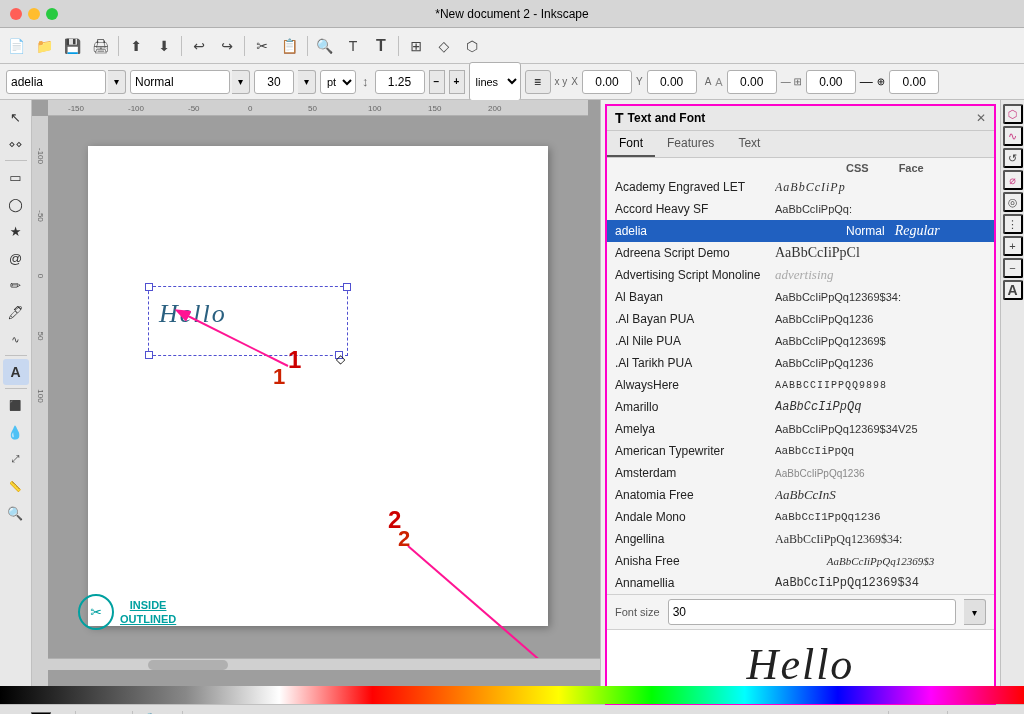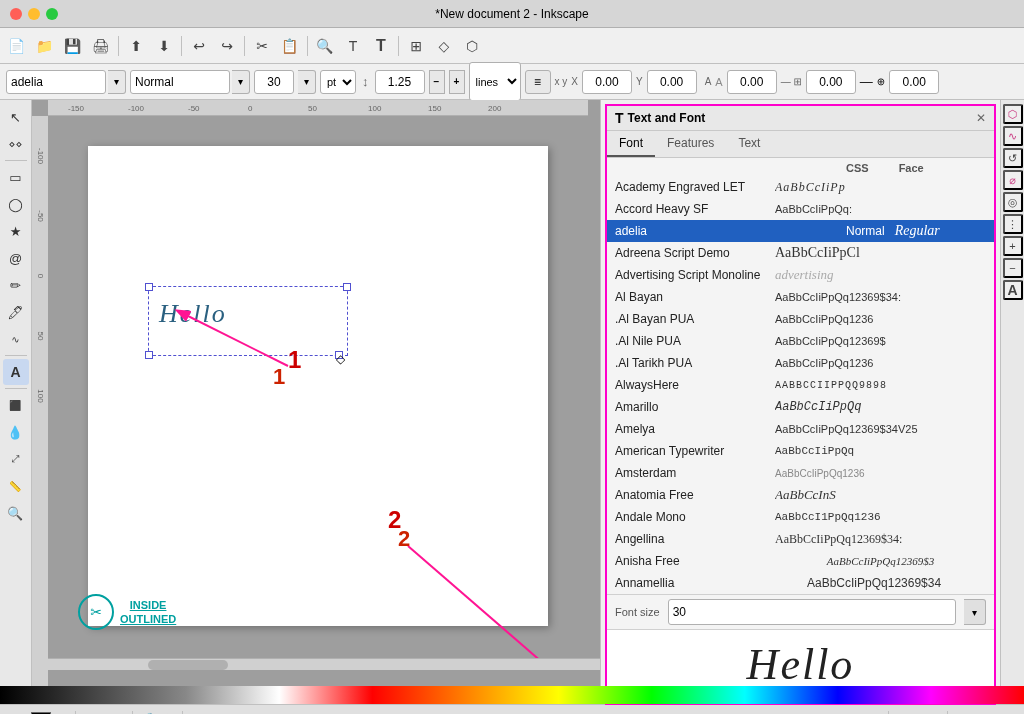--- a/index.html
+++ b/index.html
@@ -547,21 +547,21 @@
             <span class="font-preview" style="font-family:'Brush Script MT',cursive;font-size:12px;">AaBbCcIiPpQq12369$34:</span>
           </div>
 
           <div class="font-row">
             <span class="font-name">Anisha Free</span>
             <span class="font-preview" style="font-family:Georgia,serif;font-style:italic;font-size:11px;text-align:center;">AaBbCcIiPpQq12369$3</span>
           </div>
 
           <div class="font-row">
             <span class="font-name">Annamellia</span>
-            <span class="font-preview" style="font-family:Liberation Sans, sans-serif;font-size:12px;margin-left:32px;">AaBbCcIiPpQq12369$34</span>
+            <span class="font-preview" style="font-family:Liberation Mono, monospace;font-size:12px;">AaBbCcIiPpQq12369$34</span>
           </div>
 
         </div>
 
         <div id="font-size-row">
           <span id="font-size-label">Font size</span>
           <input id="font-size-select" type="text" value="30" style="">
           <button class="size-dropdown-btn">▾</button>
         </div>
 

